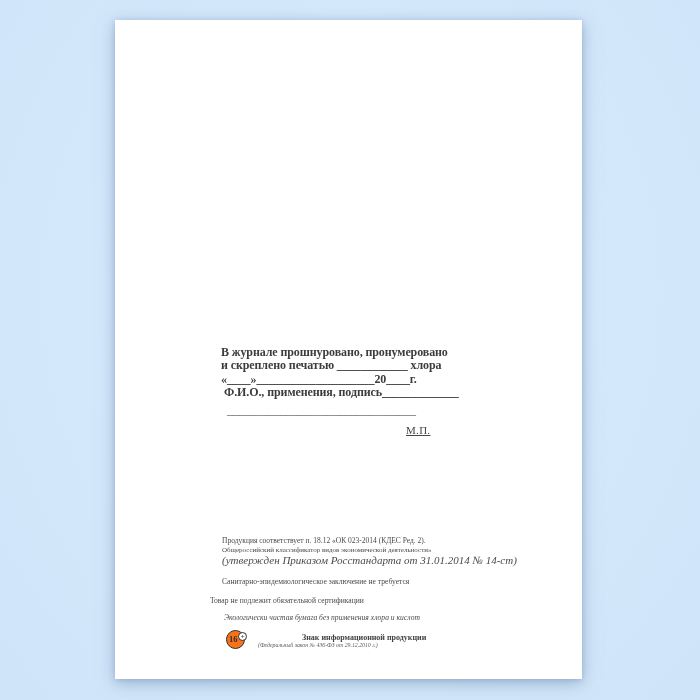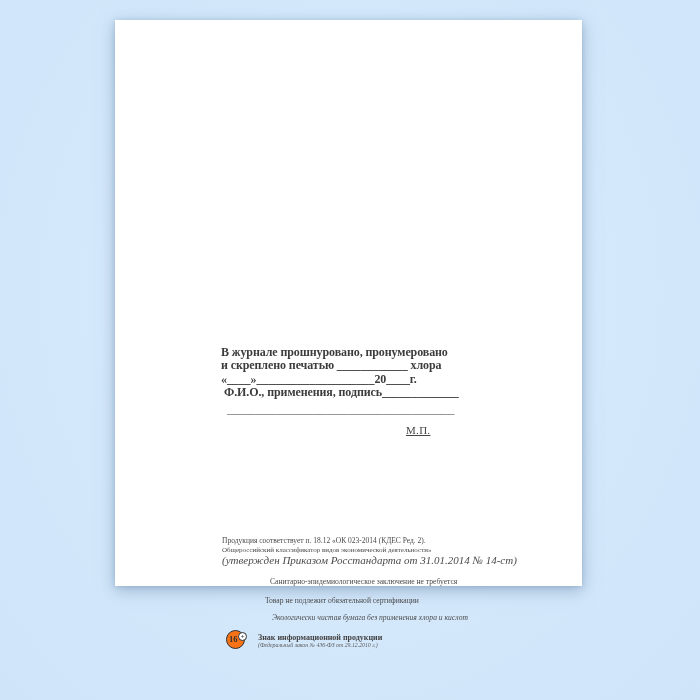--- a/index.html
+++ b/index.html
@@ -8,42 +8,41 @@
     font-family: "Liberation Serif", "DejaVu Serif", serif;
   }
   .canvas {
     position: relative;
     width: 700px; height: 700px;
     background: radial-gradient(ellipse at 50% 42%, #dcedfe 0%, #d4e8fb 55%, #cfe4f9 100%);
   }
   .sheet {
     position: absolute;
     left: 115px; top: 20px;
-    width: 467px; height: 566px;
+    width: 467px; height: 659px;
     background: #ffffff;
     box-shadow: 0 4px 16px rgba(110, 140, 175, 0.55), 0 1px 5px rgba(110, 140, 175, 0.35);
   }
   
   .stitch-block {
     position: absolute;
     left: 106px; top: 326px; width: 240px;
     color: #3c3c3c;
     font-weight: bold;
     font-size: 12px;
     line-height: 13.4px;
     letter-spacing: -0.1px;
     white-space: nowrap;
   }
   .stitch-block .sline4 { padding-left: 3px; }
   .stitch-block .sline5 {
     font-weight: normal;
     color: #5a5a5a;
     margin-top: 4px;
     padding-left: 6px;
-    font-family: Liberation Mono, monospace;
   }
   .mp {
     position: absolute;
     left: 291px; top: 404px;
     font-size: 11px;
     color: #454545;
     letter-spacing: 0.3px;
     text-decoration: underline;
   }
   
@@ -54,24 +53,23 @@
     white-space: nowrap;
   }
   .compliance .c1 { font-size: 7.5px; line-height: 10px; }
   .compliance .c2 { font-size: 7px;   line-height: 9.4px; }
   .compliance .c3 { font-size: 11px; line-height: 10px; font-style: italic; }
   .note {
     position: absolute;
     color: #4a4a4a;
     font-size: 7.6px;
     white-space: nowrap;
-    margin-left: 48px;
   }
   .note-sanitary { left: 107px; top: 557px; }
-  .note-cert     { left: 102px; top: 576px; }
+  .note-cert     { left: 95px; top: 576px; }
   .note-eco      { left: 109px; top: 593px; font-style: italic; }
   
   .age-row {
     position: absolute;
     left: 111px; top: 610px;
     display: flex;
     align-items: flex-start;
   }
   .age-icon {
     position: relative;
@@ -89,21 +87,21 @@
     position: absolute; right: -3px; top: 0.5px;
     width: 7px; height: 7px;
     border: 1.1px solid #2f2f2f;
     border-radius: 50%;
     background: #fff;
     font-size: 6.5px; line-height: 7px; font-weight: bold; color: #2f2f2f;
     text-align: center;
   }
   .age-text { margin-left: 13px; margin-top: 3px; white-space: nowrap; }
   .age-title {
-    font-size: 8px; font-weight: bold; color: #434343; line-height: 9px;
+    font-size: 8px; font-weight: bold; color: #434343; line-height: 9px; margin-left: 44px;
   }
   .age-law {
     font-size: 5.8px; font-style: italic; color: #5a5a5a; line-height: 7px;
   }
 </style>
 </head>
 <body>
 
 <div class="canvas">
   <div class="sheet">

